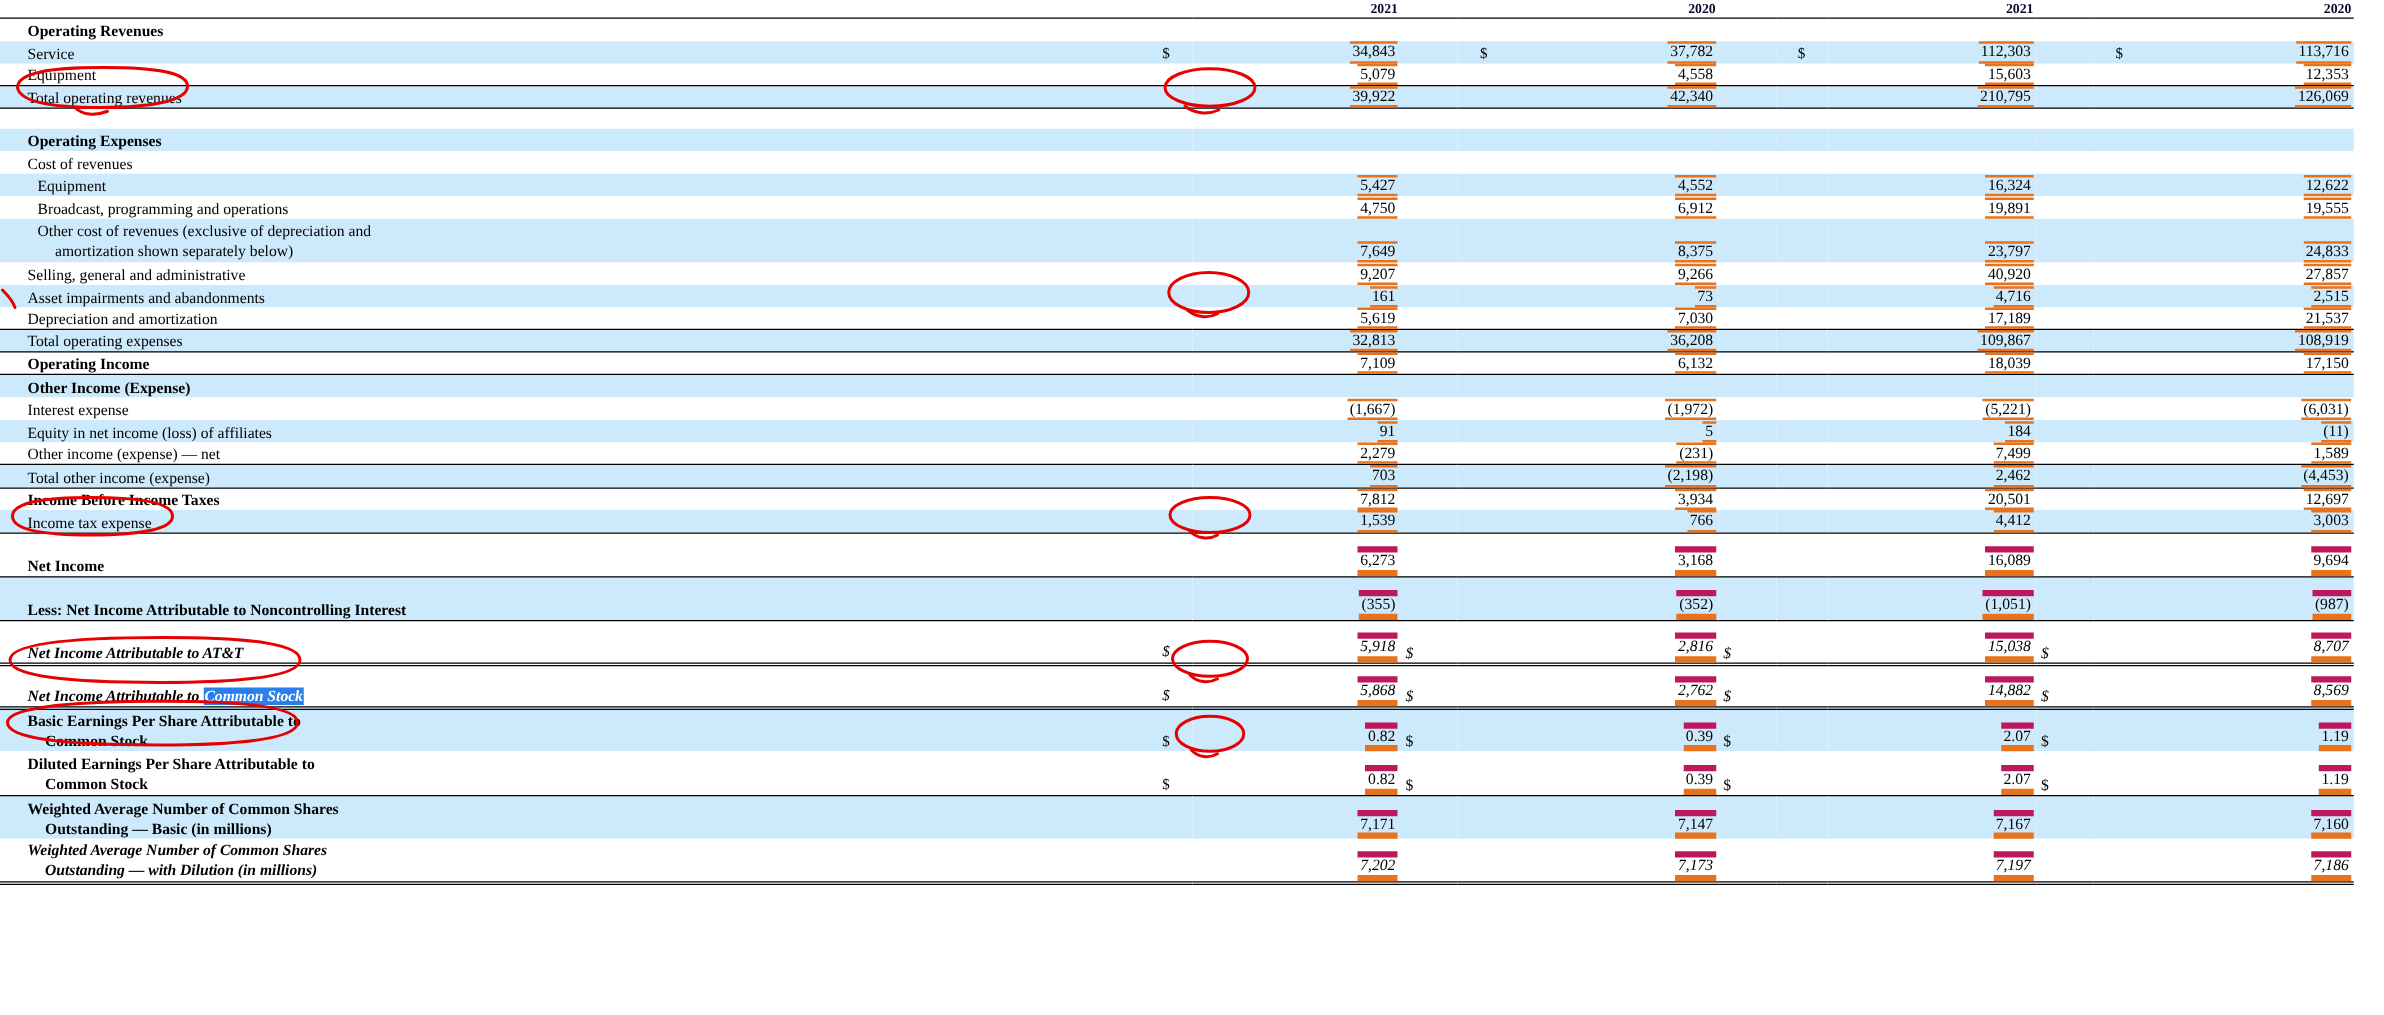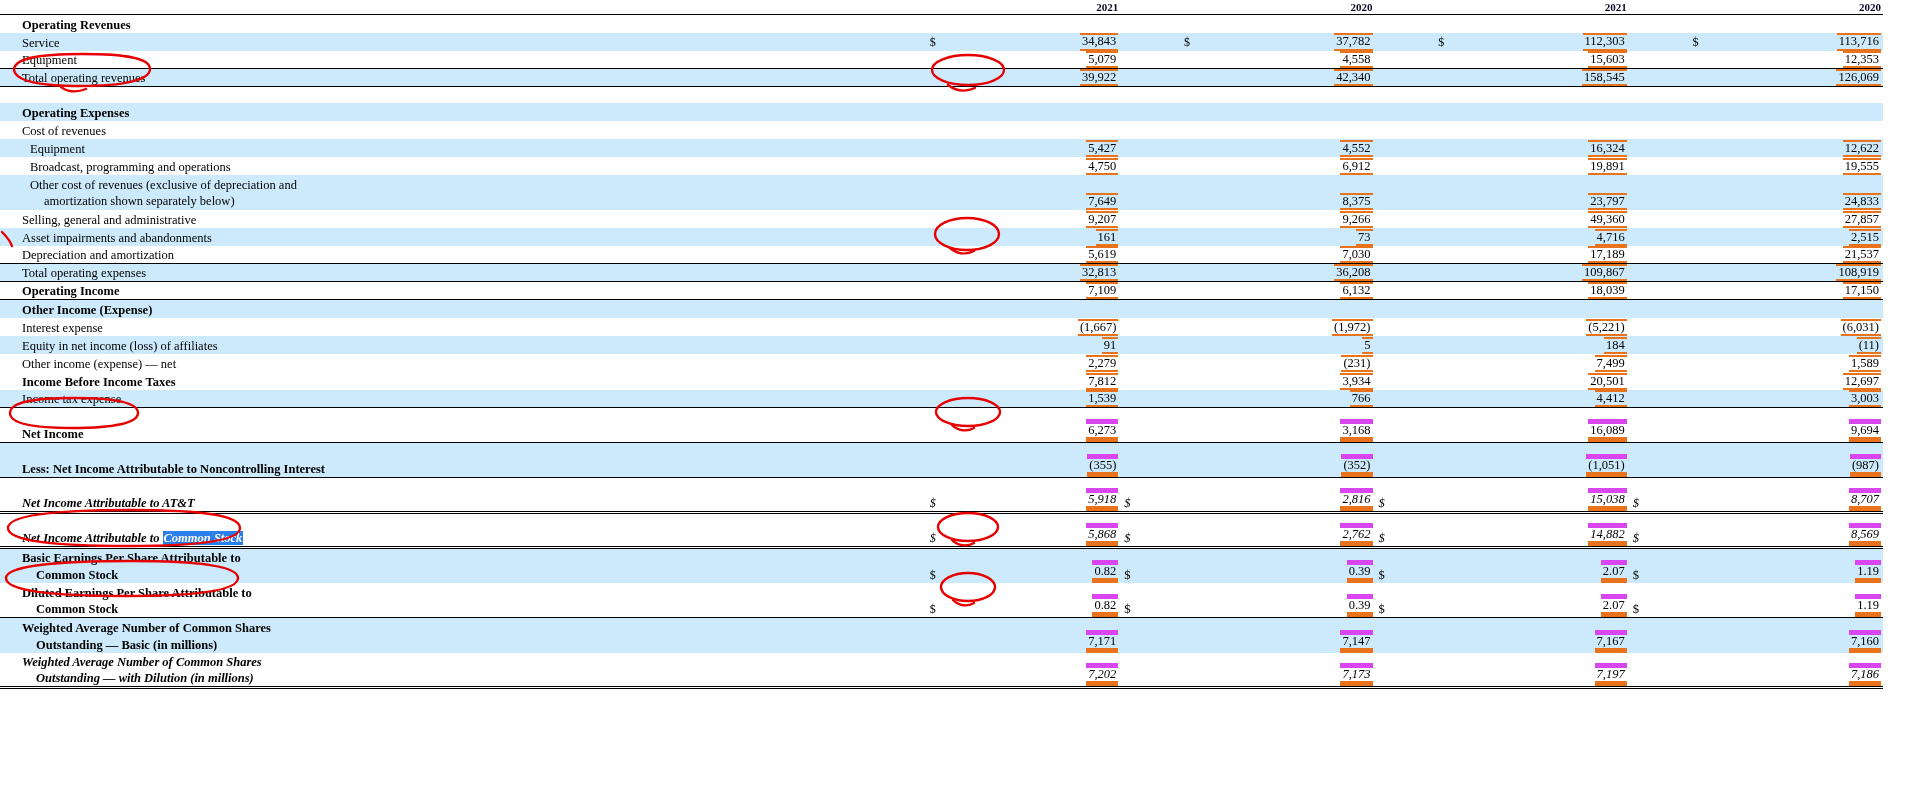--- a/index.html
+++ b/index.html
@@ -71,21 +71,21 @@
 
   
   .val {
     display: inline-block;
     padding: 0 2px;
     border-top: 2px solid #e8731c;
     border-bottom: 2px solid #e8731c;
     line-height: 1.05;
   }
   .val.thick {
-    border-top: 5px solid #d946ef;
+    border-top: 5px solid #be185d;
     border-bottom: 5px solid #e8731c;
   }
 
   
   .rule-top td    { border-top: 1.6px solid #000; }
   .rule-bot td    { border-bottom: 1.6px solid #000; }
   .rule-bot2 td   { border-bottom: 3.5px double #000; font-style: italic; }
 
   
   .sel {
@@ -193,21 +193,21 @@
 
       <tr class="shade r rule-top rule-bot">
         <td class="label">Total operating revenues</td>
         <td class="cur"></td>
         <td class="num"><span class="val">39,922</span></td>
         <td class="gap"></td>
         <td class="cur"></td>
         <td class="num"><span class="val">42,340</span></td>
         <td class="gap"></td>
         <td class="cur"></td>
-        <td class="num"><span class="val">158,545</span></td>
+        <td class="num"><span class="val">210,795</span></td>
         <td class="gap"></td>
         <td class="cur"></td>
         <td class="num"><span class="val">126,069</span></td>
       </tr>
 
       <tr class="plain spacer">
           <td colspan="12"></td>
         </tr>
 
       <tr class="shade r">
@@ -290,21 +290,21 @@
 
       <tr class="plain r">
         <td class="label">Selling, general and administrative</td>
         <td class="cur"></td>
         <td class="num"><span class="val">9,207</span></td>
         <td class="gap"></td>
         <td class="cur"></td>
         <td class="num"><span class="val">9,266</span></td>
         <td class="gap"></td>
         <td class="cur"></td>
-        <td class="num"><span class="val">49,360</span></td>
+        <td class="num"><span class="val">40,920</span></td>
         <td class="gap"></td>
         <td class="cur"></td>
         <td class="num"><span class="val">27,857</span></td>
       </tr>
 
       <tr class="shade r">
         <td class="label">Asset impairments and abandonments</td>
         <td class="cur"></td>
         <td class="num"><span class="val">161</span></td>
         <td class="gap"></td>
@@ -416,20 +416,34 @@
         <td class="cur"></td>
         <td class="num"><span class="val">(231)</span></td>
         <td class="gap"></td>
         <td class="cur"></td>
         <td class="num"><span class="val">7,499</span></td>
         <td class="gap"></td>
         <td class="cur"></td>
         <td class="num"><span class="val">1,589</span></td>
       </tr>
 
+      <tr class="shade r rule-top rule-bot">
+        <td class="label">Total other income (expense)</td>
+        <td class="cur"></td>
+        <td class="num"><span class="val">703</span></td>
+        <td class="gap"></td>
+        <td class="cur"></td>
+        <td class="num"><span class="val">(2,198)</span></td>
+        <td class="gap"></td>
+        <td class="cur"></td>
+        <td class="num"><span class="val">2,462</span></td>
+        <td class="gap"></td>
+        <td class="cur"></td>
+        <td class="num"><span class="val">(4,453)</span></td>
+      </tr>
 
       <tr class="plain r">
         <td class="label bold">Income Before Income Taxes</td>
         <td class="cur"></td>
         <td class="num"><span class="val">7,812</span></td>
         <td class="gap"></td>
         <td class="cur"></td>
         <td class="num"><span class="val">3,934</span></td>
         <td class="gap"></td>
         <td class="cur"></td>

